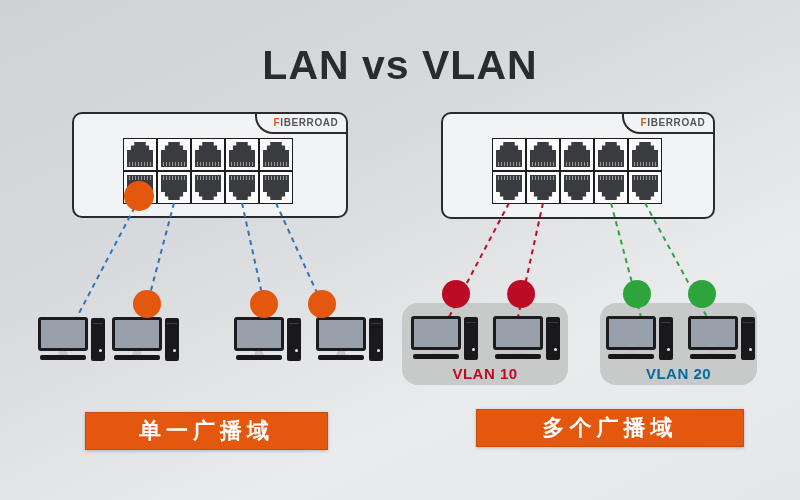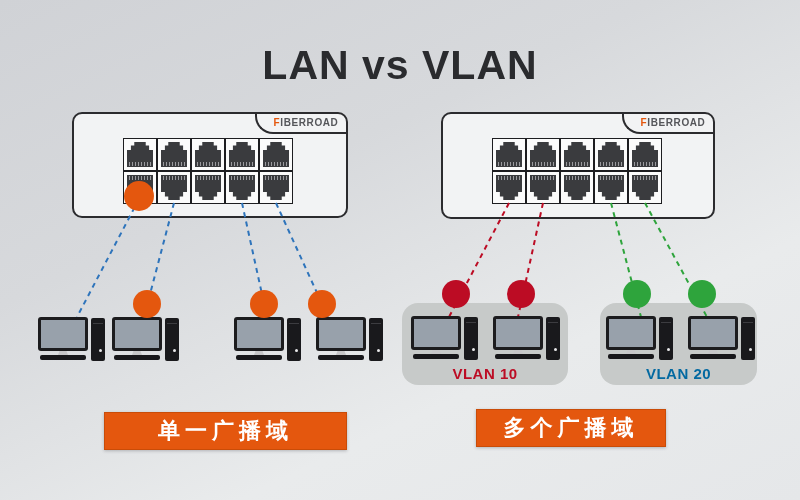--- a/index.html
+++ b/index.html
@@ -103,22 +103,22 @@
   }
 
   
   .caption {
     position:absolute; height:38px; background:#e4570e;
     border:1px solid #c94c08; box-shadow:0 1px 3px rgba(60,60,70,0.3);
     color:#ffffff; font-weight:bold; font-size:22px; letter-spacing:5px;
     text-align:center; line-height:36px; z-index:6;
     font-family:"Liberation Sans", sans-serif;
   }
-  .caption.left  { left:85px;  top:412px; width:243px;margin-left:19px; }
-  .caption.right { left:476px; top:409px; width:190px; }
+  .caption.left  { left:85px;  top:412px; width:243px; }
+  .caption.right { left:476px; top:409px; width:268px; }
 </style>
 </head>
 <body>
 
 <div class="canvas">
 
   <div class="title">LAN vs VLAN</div>
 
   <div class="switch left">
     <div class="brand-tab">

